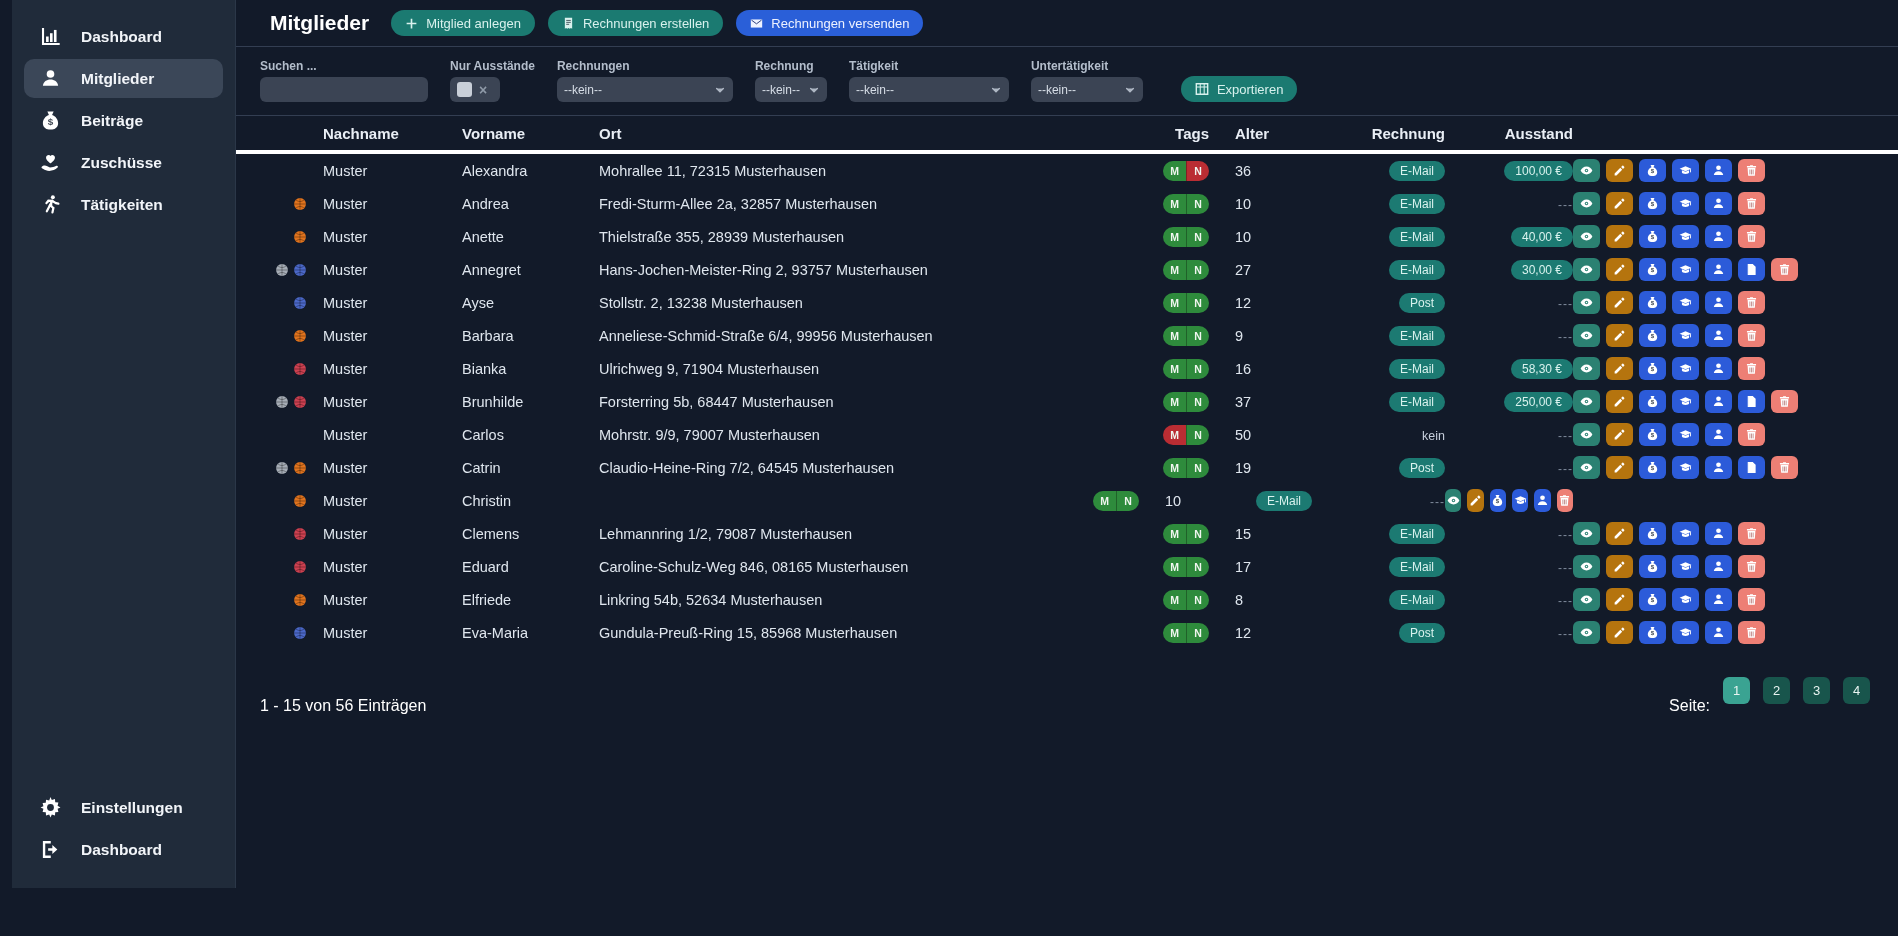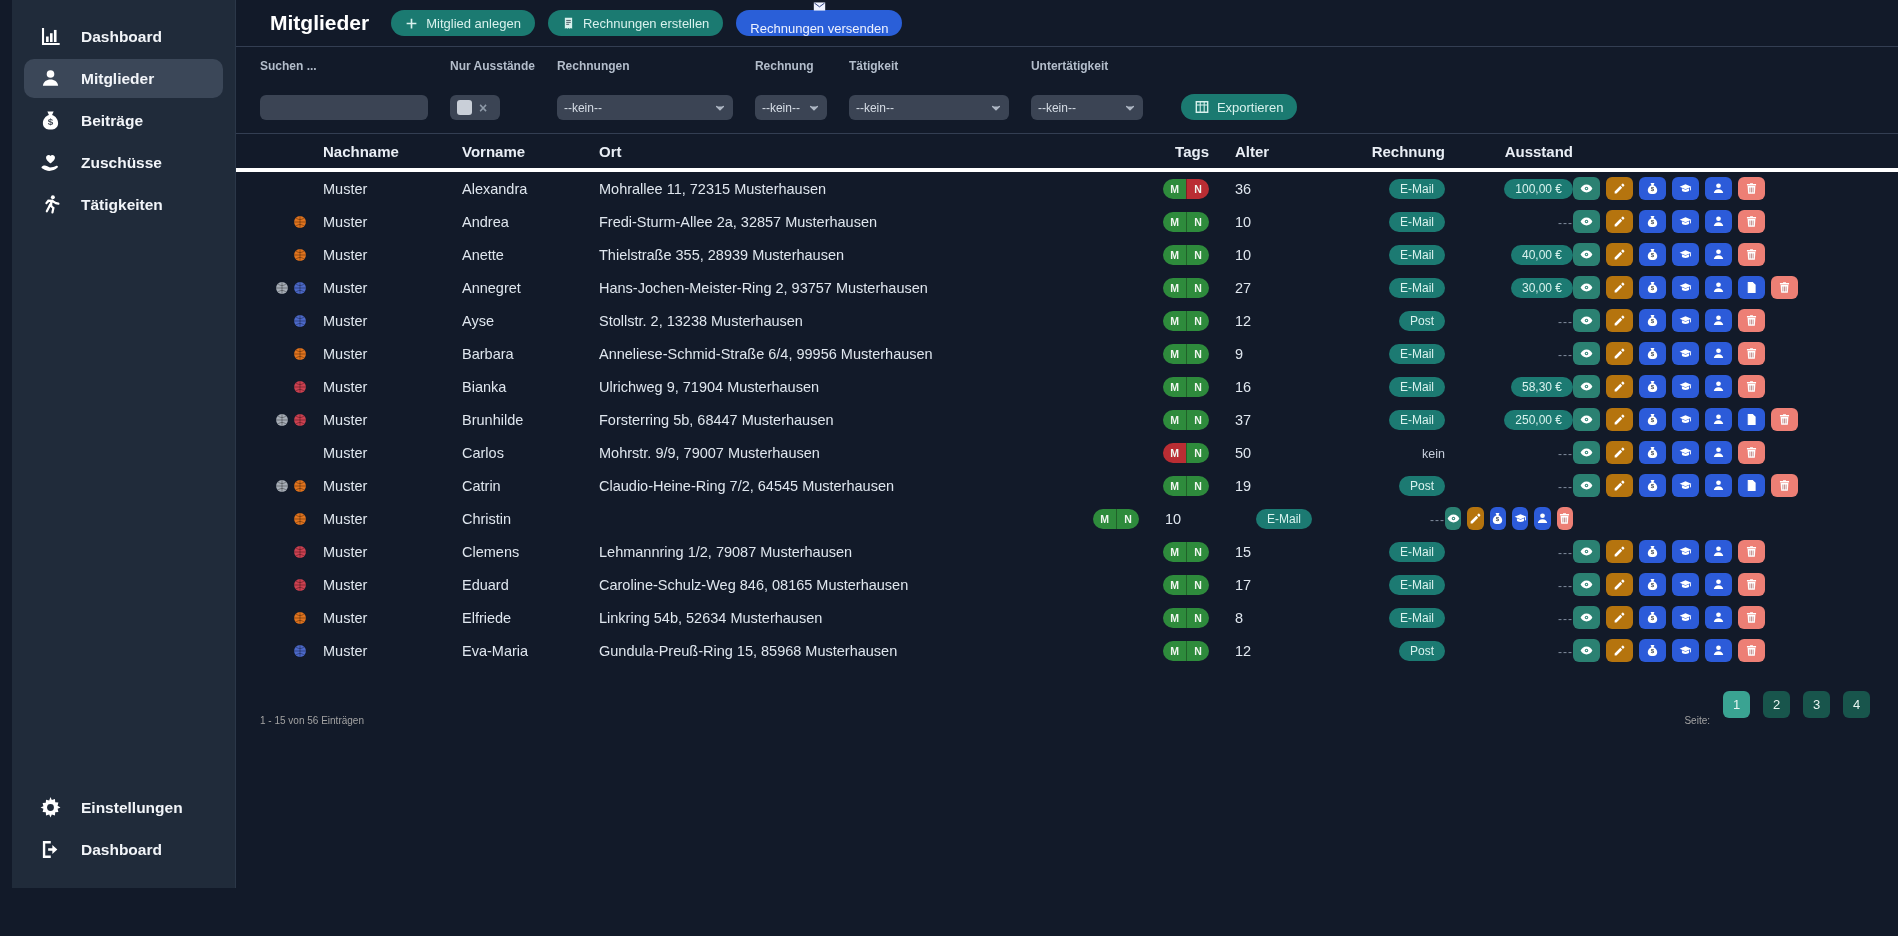--- a/index.html
+++ b/index.html
@@ -43,29 +43,29 @@
   .page-title { font-size: 21px; font-weight: bold; color: #ffffff; margin-right: 9px; }
 
   .pill {
     border: none; border-radius: 13px;
     height: 26px; padding: 0 14px;
     display: inline-flex; align-items: center; gap: 8px;
     font-family: inherit; font-size: 13px; cursor: pointer; justify-content: flex-end;
   }
   .pill .icn svg { width: 13px; height: 13px; }
   .pill.teal { background: #1b7a71; color: #d8f1ed; }
-  .pill.blue { background: #2a5fd8; color: #eef2ff; flex-direction: column; }
+  .pill.blue { background: #2a5fd8; color: #eef2ff; }
 
   
   .filters {
     display: flex; align-items: flex-end; gap: 22px;
     padding: 12px 0 13px 24px;
     border-bottom: 1px solid #333e52;
   }
-  .fgroup { display: flex; flex-direction: column; gap: 22px; }
+  .fgroup { display: flex; flex-direction: column; gap: 4px; }
   .flabel { font-size: 12px; font-weight: bold; color: #b3bdcb; }
   .control {
     height: 25px; background: #3b4454; border-radius: 6px;
     border: none; color: #d6dde6;
   }
   input.search { width: 168px; padding: 0 9px; font-size: 13px; font-family: inherit; outline: none; }
   .checkwrap { width: 50px; display: flex; align-items: center; gap: 7px; padding: 0 7px; }
   .checkbox { width: 15px; height: 15px; background: #c9cfd8; border-radius: 3px; cursor: pointer; }
   .xmark { color: #8f9aa8; font-size: 14px; font-weight: bold; cursor: pointer; line-height: 1; }
   .select {
@@ -126,21 +126,21 @@
   .abtn.teal { background: #2b8172; }
   .abtn.amber { background: #b5740e; }
   .abtn.blue { background: #2c5bd9; }
   .abtn.red { background: #ed7f75; }
 
   
   .tfoot {
     display: flex; align-items: center; justify-content: space-between;
     padding: 16px 28px 0 24px;
   }
-  .count, .page-label { color: #a3a3a3; font-size: 10px; margin-top: 32px; }
+  .count, .page-label { color: #ffffff; font-size: 16px; margin-top: 32px; }
   .pager { display: flex; align-items: center; gap: 13px; }
   .pbtn {
     width: 27px; height: 27px; border: none; border-radius: 6px;
     background: #18554c; color: #e8f4f1; font-size: 13px; font-family: inherit;
     cursor: pointer;
   }
   .pbtn.active { background: #3aa392; }
 </style>
 </head>
 <body>

